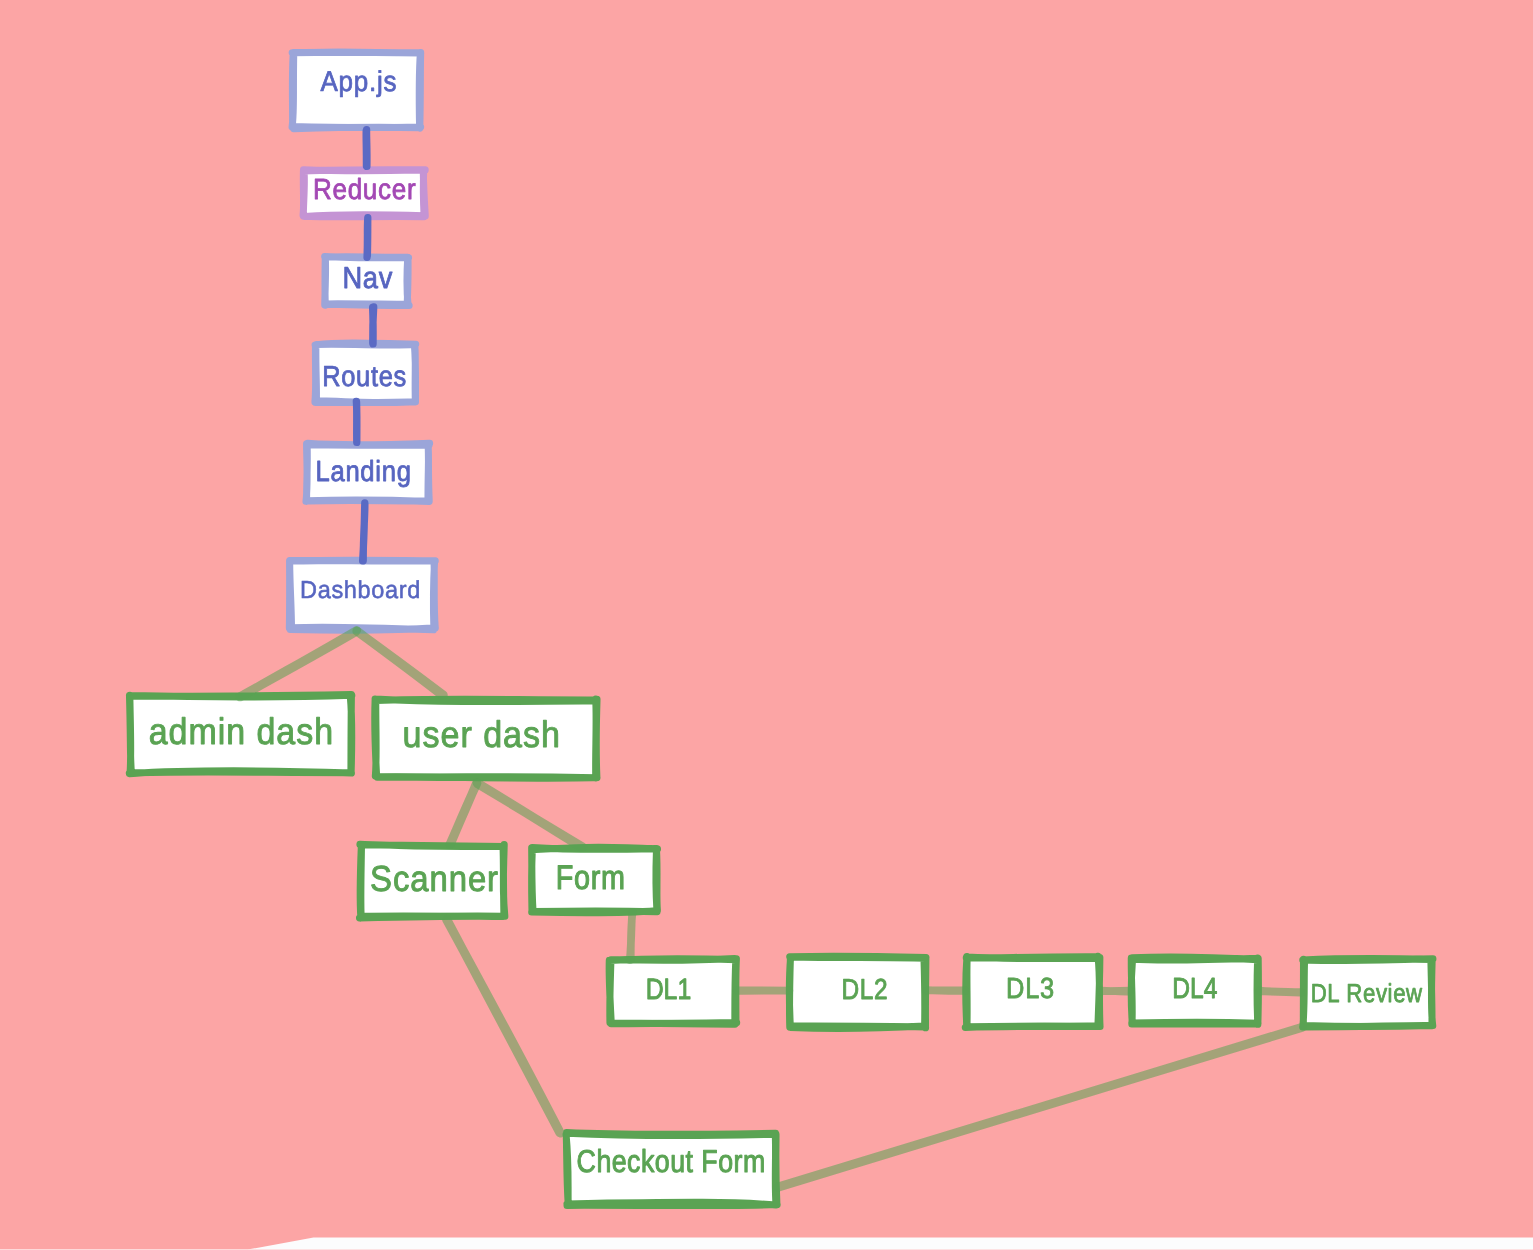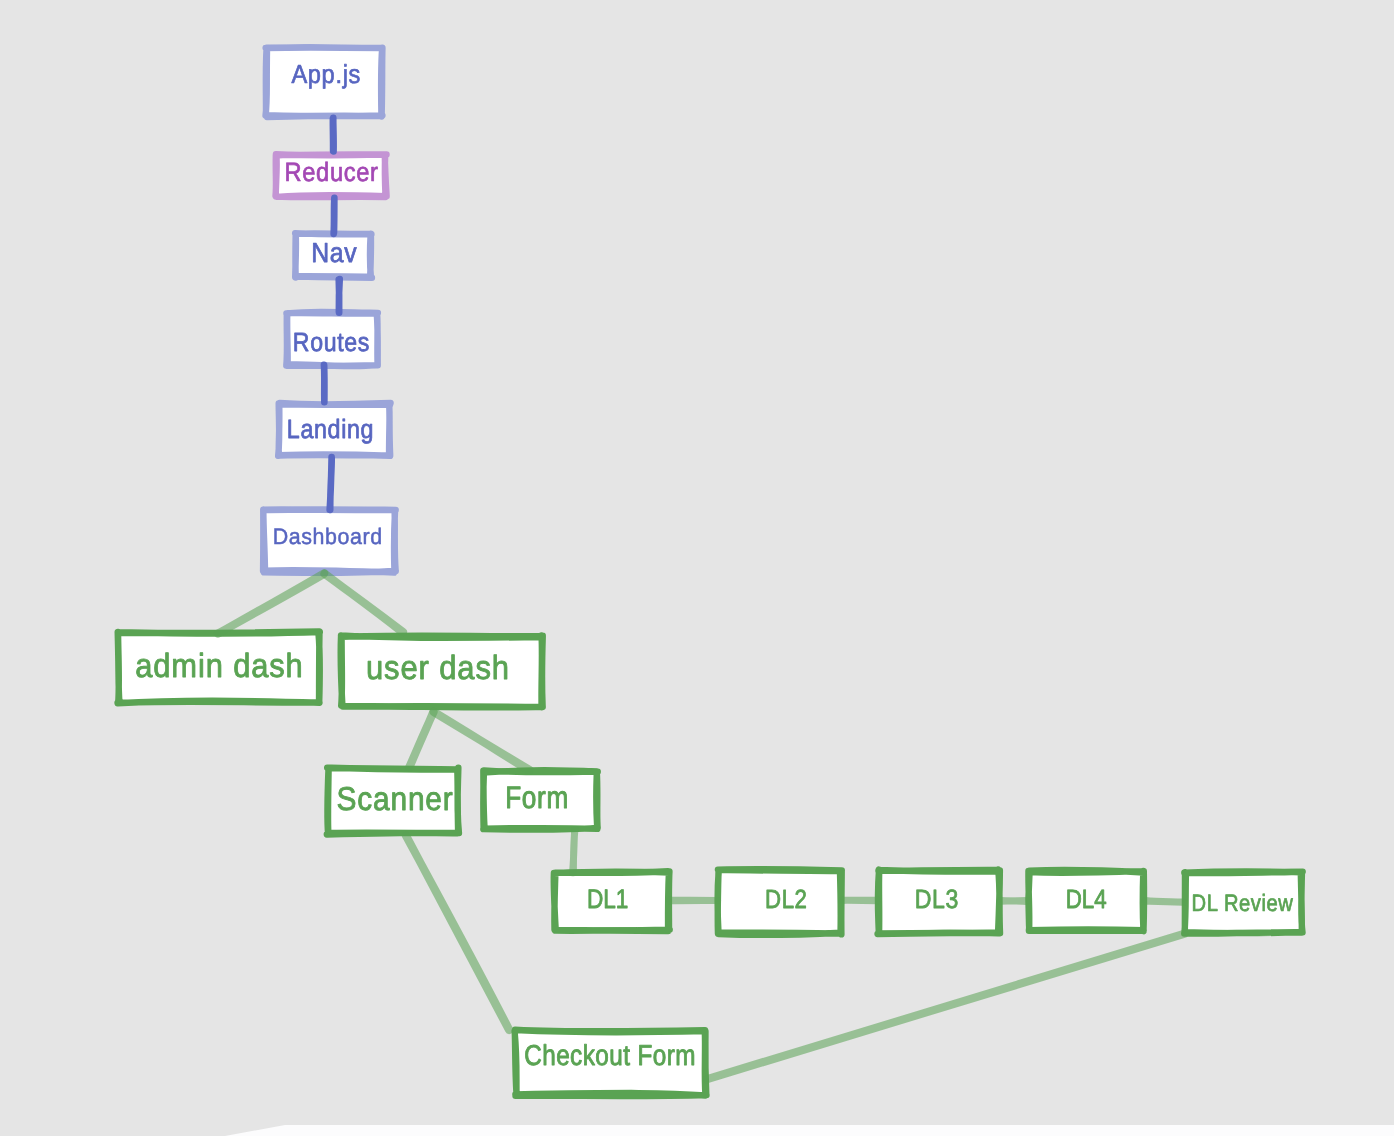--- a/index.html
+++ b/index.html
@@ -1,19 +1,19 @@
 <!DOCTYPE html>
 <html><head>
 <meta charset="utf-8">
 <style>
   html,body{margin:0;padding:0;background:#ffffff;}
   body{width:1394px;height:1136px;overflow:hidden;
        font-family:"Liberation Sans",sans-serif;
        -webkit-font-smoothing:antialiased;text-rendering:geometricPrecision;}
-  #canvas{position:relative;width:1394px;height:1136px;background:#e5e5e5;}
+  #canvas{position:relative;width:1394px;height:1136px;background:#fca5a5;}
   svg.layer{position:absolute;left:0;top:0;width:1394px;height:1136px;
             overflow:visible;display:block;}
   text.nodelabel{font-family:"Liberation Sans",sans-serif;font-weight:400;
                  white-space:pre;dominant-baseline:alphabetic;}
 </style>
 </head>
 <body>
 
 <div id="canvas">
   <svg class="layer" id="nodes">

